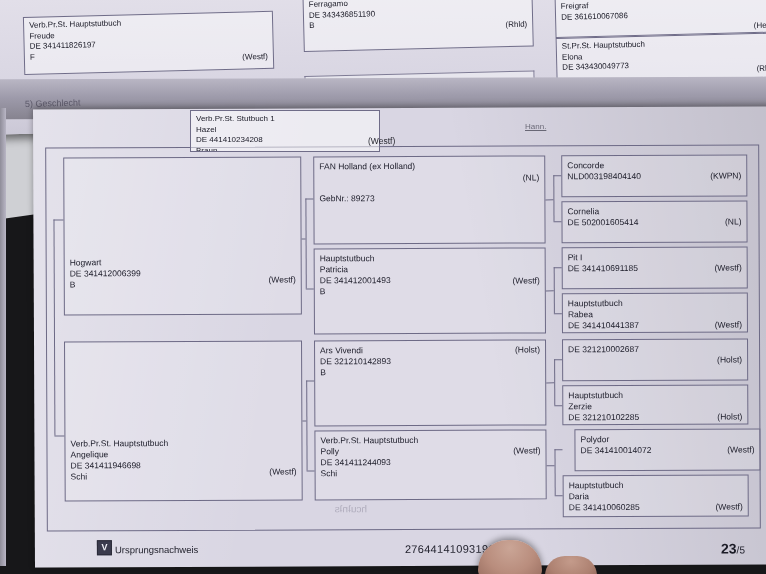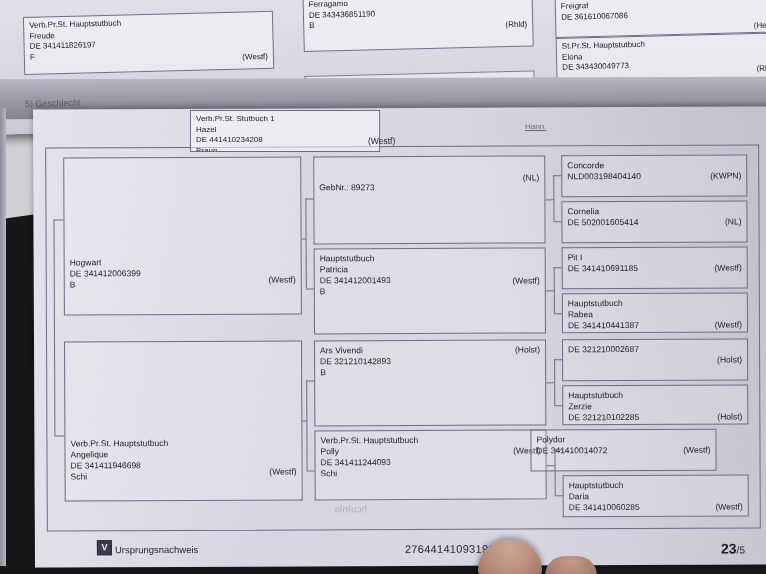--- a/index.html
+++ b/index.html
@@ -178,20 +178,21 @@
 
     <div class="box" style="left:30px;top:232px;width:238px;height:160px;">
       <div class="ln" style="margin-top:92px;">Verb.Pr.St.   Hauptstutbuch</div>
       <div class="ln">Angelique</div>
       <div class="ln">DE 341411946698</div>
       <div class="ln">Schi</div>
       <div class="reg" style="top:125px;">(Westf)</div>
     </div>
 
     <div class="box" style="left:280px;top:48px;width:232px;height:88px;">
+      <div class="ln">FAN Holland (ex Holland)</div>
       <div class="ln" style="height:11px;"></div>
       <div class="ln" style="margin-top:10px;">GebNr.:  89273</div>
       <div class="reg" style="top:16px;">(NL)</div>
     </div>
 
     <div class="box" style="left:280px;top:140px;width:232px;height:86px;">
       <div class="ln">Hauptstutbuch</div>
       <div class="ln">Patricia</div>
       <div class="ln">DE 341412001493</div>
       <div class="ln">B</div>
@@ -243,21 +244,21 @@
       <div class="reg" style="top:15px;">(Holst)</div>
     </div>
 
     <div class="box" style="left:528px;top:278px;width:186px;height:40px;">
       <div class="ln">Hauptstutbuch</div>
       <div class="ln">Zerzie</div>
       <div class="ln">DE 321210102285</div>
       <div class="reg" style="top:26px;">(Holst)</div>
     </div>
 
-    <div class="box" style="left:496px;top:322px;width:186px;height:42px;">
+    <div class="box" style="left:540px;top:322px;width:186px;height:42px;">
       <div class="ln">Polydor</div>
       <div class="ln">DE 341410014072</div>
       <div class="reg" style="top:15px;">(Westf)</div>
     </div>
 
     <div class="box" style="left:528px;top:368px;width:186px;height:42px;">
       <div class="ln">Hauptstutbuch</div>
       <div class="ln">Daria</div>
       <div class="ln">DE 341410060285</div>
       <div class="reg" style="top:26px;">(Westf)</div>

